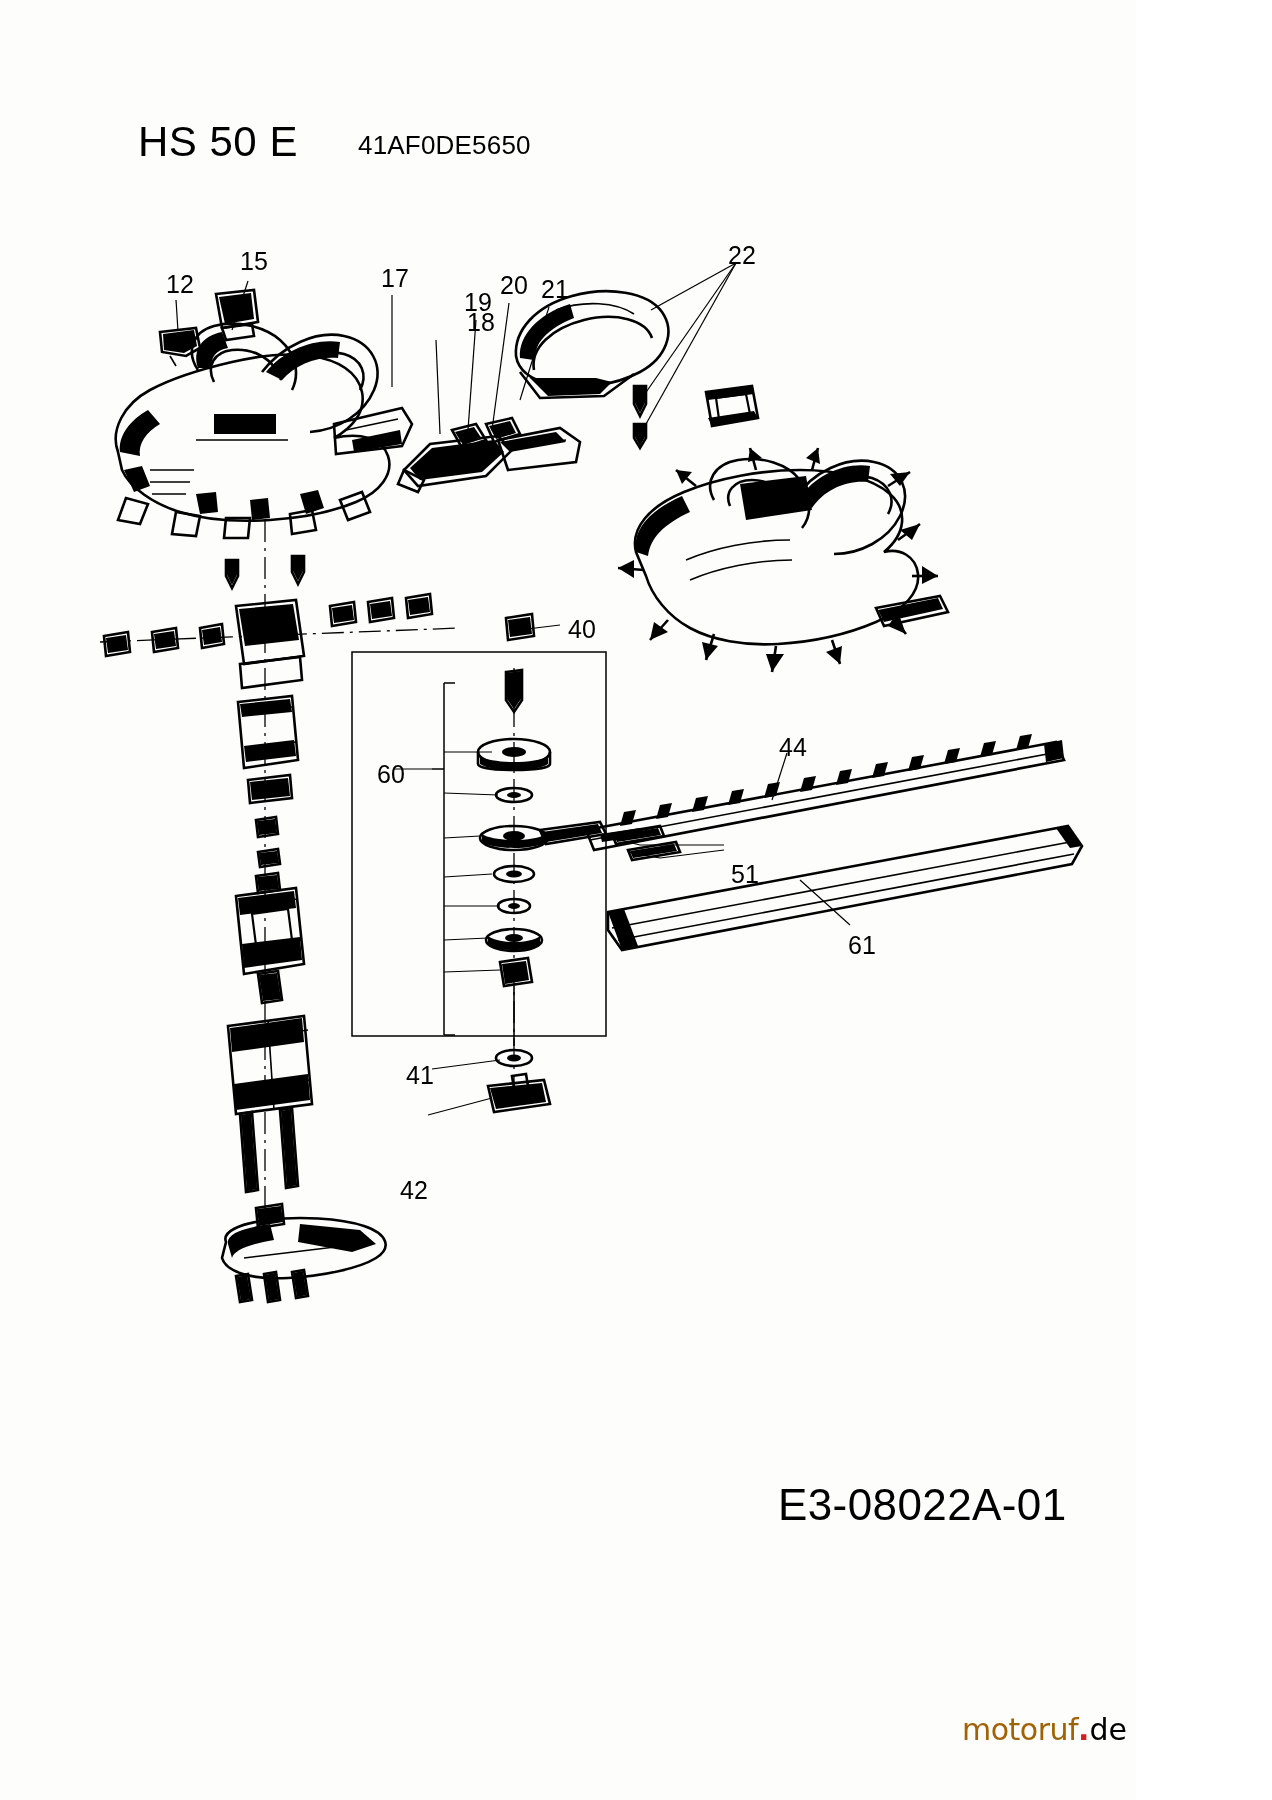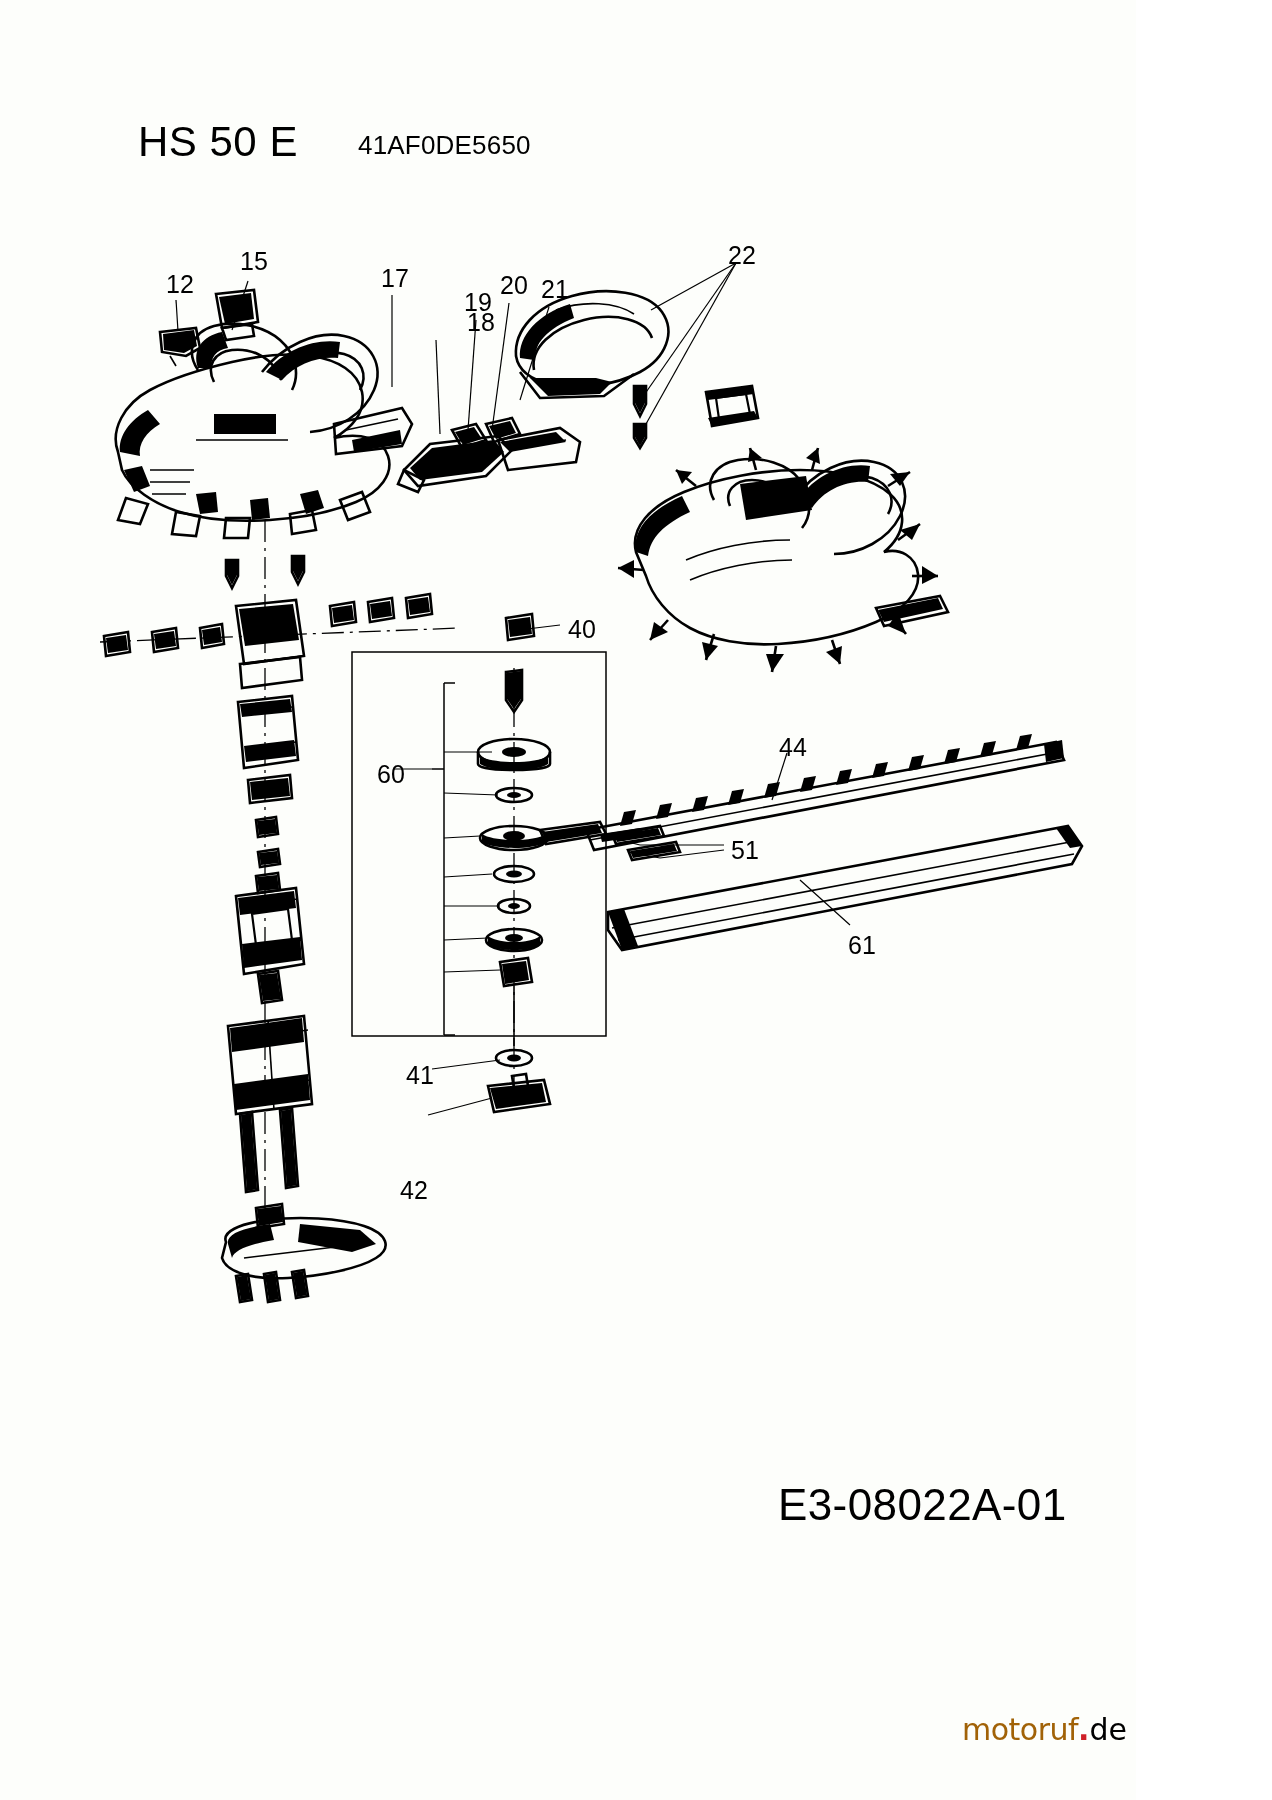--- a/index.html
+++ b/index.html
@@ -495,21 +495,21 @@
   <div class="callout" style="left:381px; top:266px;">17</div>
   <div class="callout" style="left:440px; top:310px;margin-left:27px;">18</div>
   <div class="callout" style="left:464px; top:290px;">19</div>
   <div class="callout" style="left:500px; top:273px;">20</div>
   <div class="callout" style="left:541px; top:277px;">21</div>
   <div class="callout" style="left:728px; top:243px;">22</div>
   <div class="callout" style="left:568px; top:617px;">40</div>
   <div class="callout" style="left:406px; top:1063px;">41</div>
   <div class="callout" style="left:400px; top:1178px;">42</div>
   <div class="callout" style="left:779px; top:735px;">44</div>
-  <div class="callout" style="left:731px; top:838px;">51</div>
+  <div class="callout" style="left:731px; top:862px;">51</div>
   <div class="callout" style="left:848px; top:933px;">61</div>
   <div class="callout" style="left:371px; top:762px;margin-left:6px;">60</div>
 
   <div class="drawing-no">E3-08022A-01</div>
 
   <div class="watermark">
     <span class="wm-moto">motoruf</span><span class="wm-dot">.</span><span class="wm-de">de</span>
   </div>
 
 </div>

